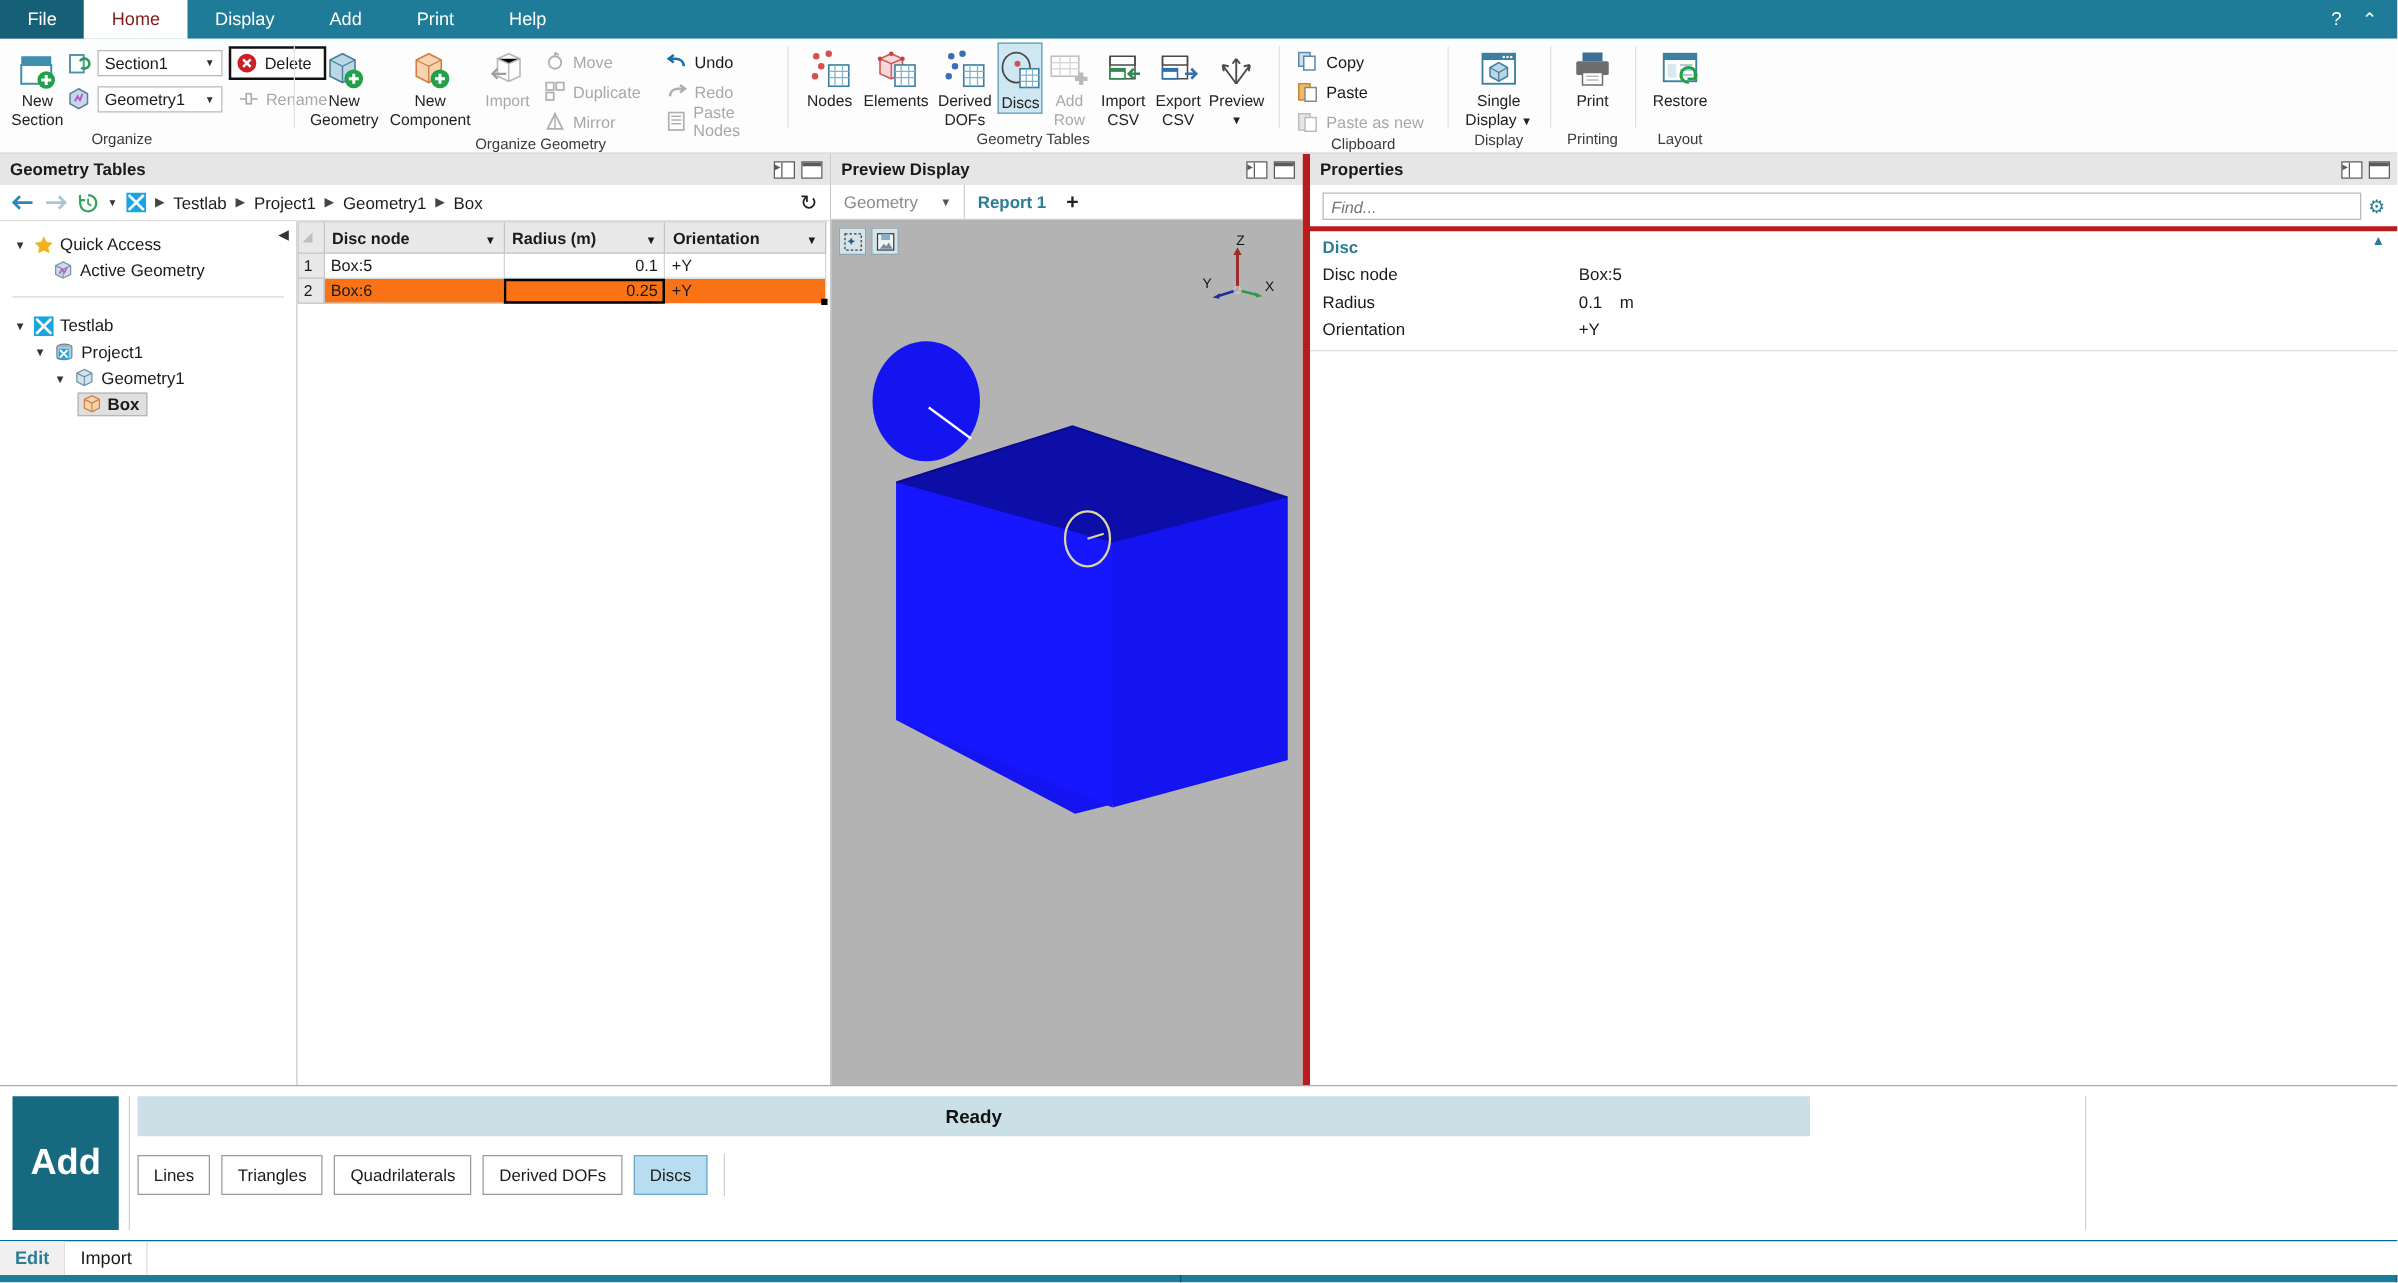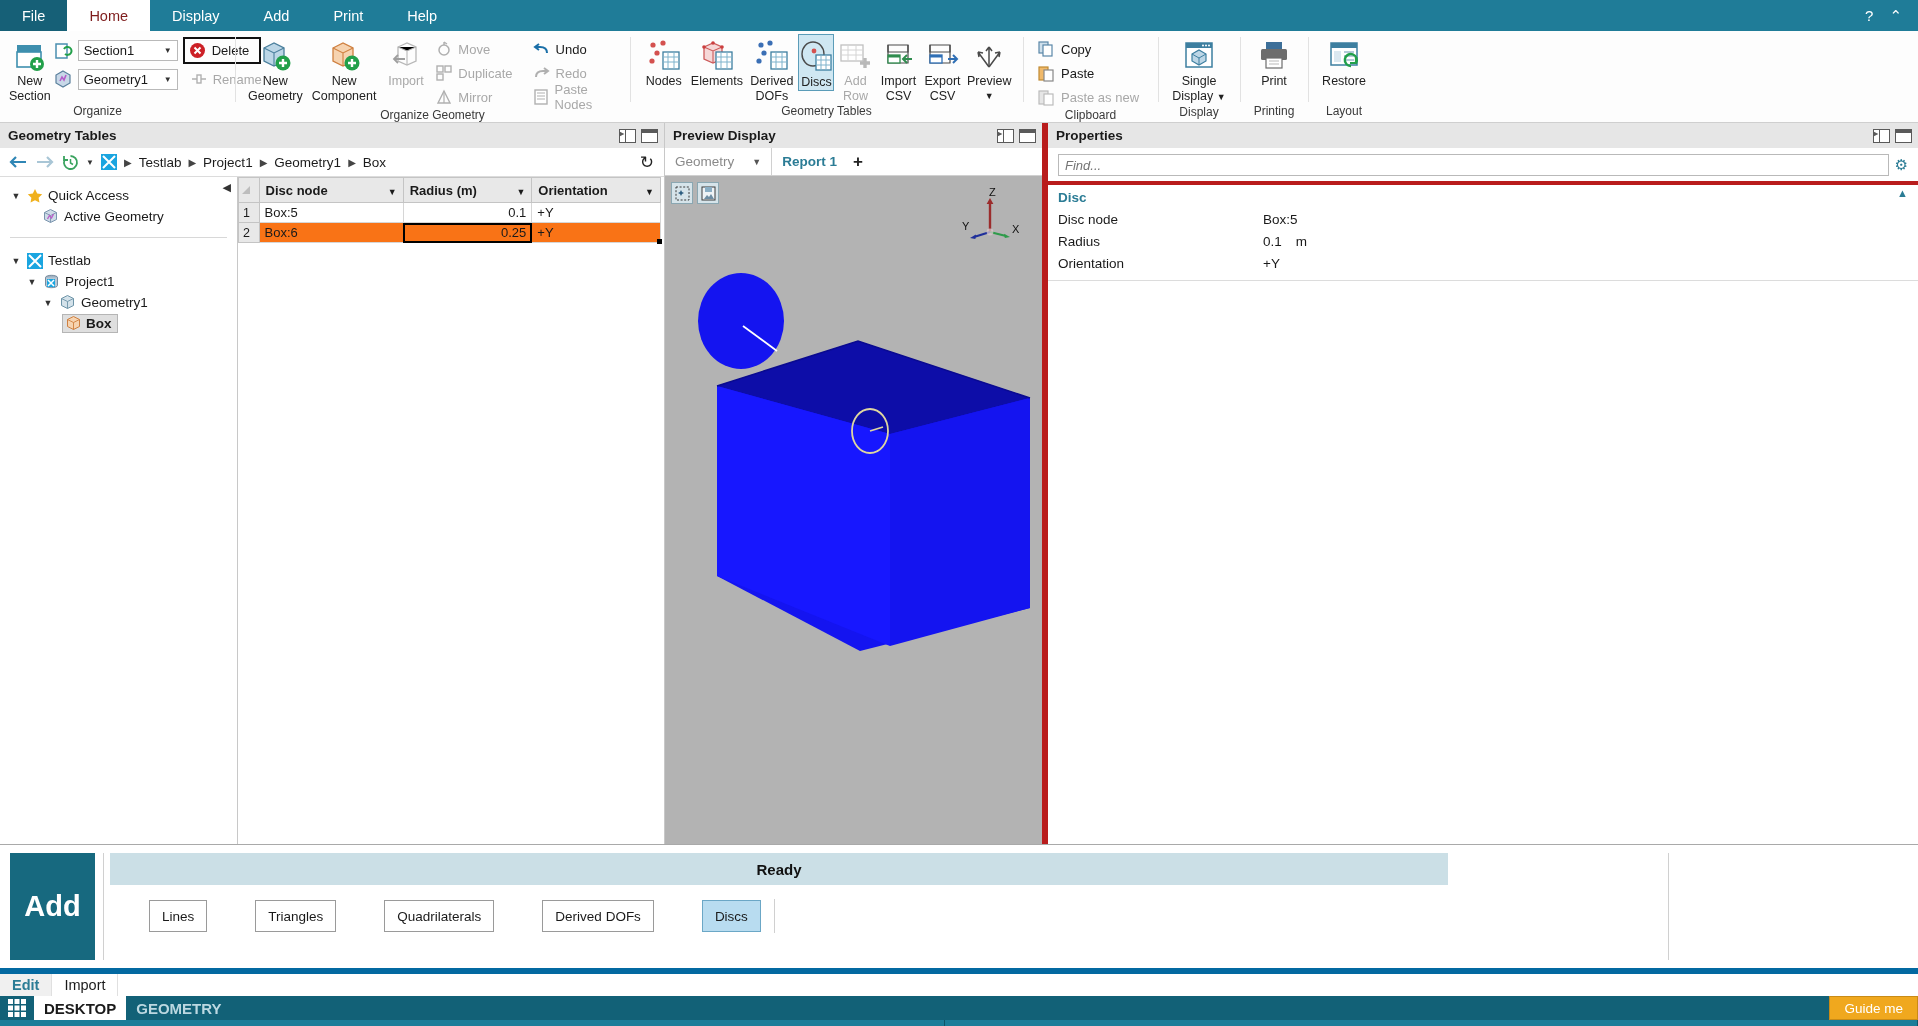--- a/index.html
+++ b/index.html
@@ -108,27 +108,27 @@
   .prop-unit { color:#1a1a1a; padding-left:14px;}
   .prop-divider { height:1px; background:#dcdcdc; margin-top:6px; }
 
   
   .bottom { height:124px; border-top:1px solid #a9a9a9; background:#fff; display:flex; }
   .add-btn { width:85px; margin:8px 0 8px 10px; background:#17697f; color:#fff; display:flex; align-items:center; justify-content:center; font-size:29px; font-weight:bold; }
   .bottom-sep { width:1px; background:#d0d0d0; margin:8px 0 8px 8px; }
   .bottom-main { flex:1; display:flex; flex-direction:column; padding: 8px 0 0 6px;}
   .status-strip { height:32px; background:#cbdfe6; display:flex; align-items:center; justify-content:center; font-weight:bold; font-size:15px; color:#111; width:1338px;}
   .chip-row { display:flex; align-items:center; gap:9px; margin-top:14px; }
-  .chip { border:1px solid #9a9a9a; background:#fff; height:32px; display:flex; align-items:center; padding:0 12px; font-size:13.5px; cursor:default;margin-left:39px;}
+  .chip { border:1px solid #9a9a9a; background:#fff; height:32px; display:flex; align-items:center; padding:0 12px; font-size:13.5px; cursor:default;}
   .chip.sel { background:#b8dcf0; border-color:#6ba7c6; }
   .chip-div { width:1px; height:34px; background:#d0d0d0; margin-left:4px;}
   .bottom-right { width:240px; border-left:1px solid #d0d0d0; margin:8px 10px 8px 0; }
 
   
-  .foot-tabs { height:28px; background:#fff; display:flex; align-items:stretch; border-top:6px solid #0369a1;text-align:center;}
+  .foot-tabs { height:28px; background:#fff; display:flex; align-items:stretch; border-top:1px solid #0369a1;text-align:center;}
   .foot-tab { display:flex; align-items:center; padding:0 12px; font-size:14.5px; }
   .foot-tab.active { color:#2b7c95; font-weight:bold; background:#f0f0f0; }
   .foot-tab.inactive { color:#1a1a1a; border-left:1px solid #e0e0e0; border-right:1px solid #e0e0e0;}
 
   
   .taskbar { height:24px; background:#126177; display:flex; align-items:stretch; position:relative; }
   .tb-apps { width:34px; display:flex; align-items:center; justify-content:center; }
   .tb-item { display:flex; align-items:center; padding:0 10px; color:#e9f4f7; font-size:15px; font-weight:bold; }
   .tb-item.active { background:#fff; color:#1a1a1a; }
   .tb-item.cur { color:#bcd8e1; }
@@ -788,36 +788,18 @@
       </div>
     </div>
     <div class="bottom-right"></div>
   </div>
 
   <div class="foot-tabs">
     <div class="foot-tab active">Edit</div>
     <div class="foot-tab inactive">Import</div>
   </div>
 
-  <div class="taskbar">
-    <div class="tb-apps">
-      <svg width="18" height="18" viewBox="0 0 18 18">
-        <rect x="0" y="0" width="5" height="5" fill="#fff"></rect>
-          <rect x="6.5" y="0" width="5" height="5" fill="#fff"></rect>
-          <rect x="13" y="0" width="5" height="5" fill="#fff"></rect>
-        <rect x="0" y="6.5" width="5" height="5" fill="#fff"></rect>
-          <rect x="6.5" y="6.5" width="5" height="5" fill="#fff"></rect>
-          <rect x="13" y="6.5" width="5" height="5" fill="#fff"></rect>
-        <rect x="0" y="13" width="5" height="5" fill="#fff"></rect>
-          <rect x="6.5" y="13" width="5" height="5" fill="#fff"></rect>
-          <rect x="13" y="13" width="5" height="5" fill="#fff"></rect>
-      </svg>
-    </div>
-    <div class="tb-item active">DESKTOP</div>
-    <div class="tb-item cur">GEOMETRY</div>
-    <div class="guide-me">Guide me</div>
-  </div>
   <div class="taskbar-bottom">
     <div class="tbb-seg" style="width:945px;"></div>
     <div class="tbb-seg" style="flex:1;"></div>
   </div>
 
 </div>
 
 </body></html>

